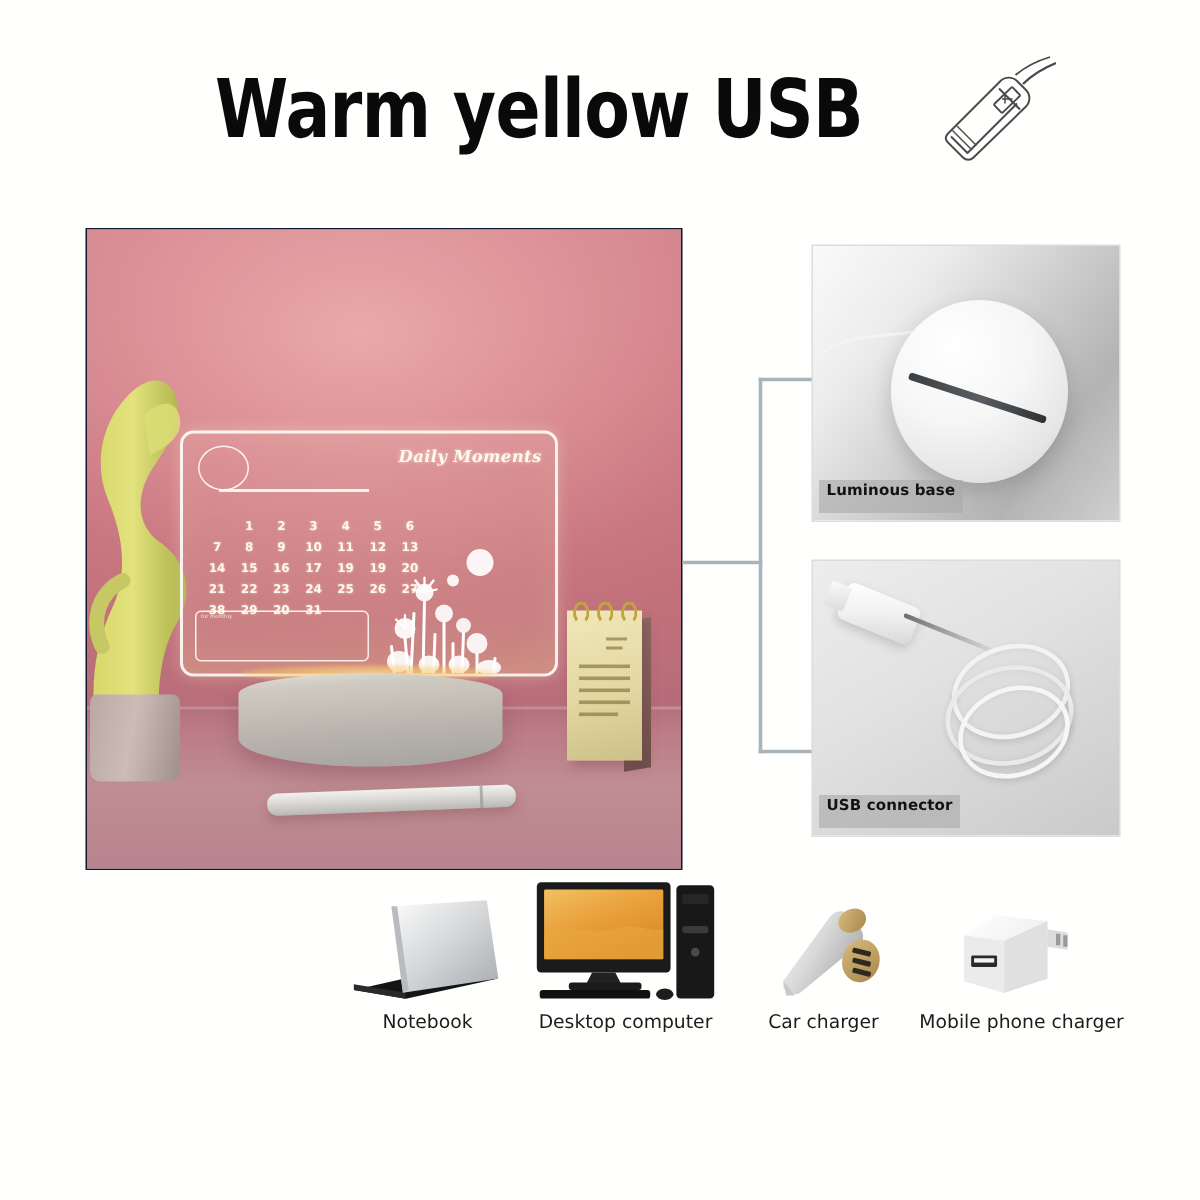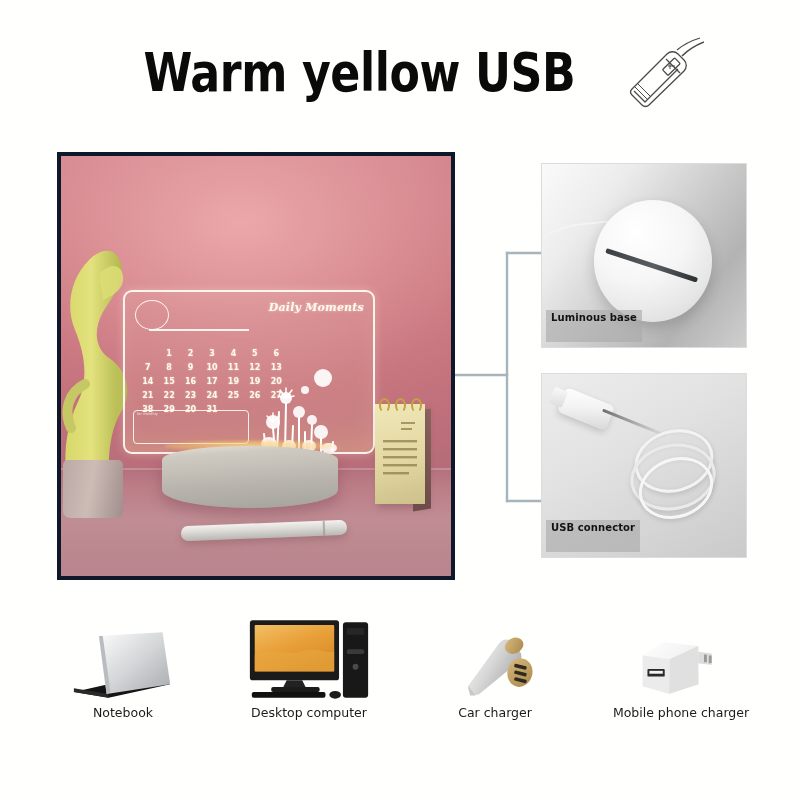--- a/index.html
+++ b/index.html
@@ -37,21 +37,21 @@
     white-space: nowrap;
     line-height: 1;
   }
   .usb-glyph { width: 86px; height: 72px; flex: none; margin-left: -12px; }
 
   
   .hero {
     position: absolute;
     left: 57px; top: 152px;
     width: 398px; height: 428px;
-    border: 4px solid #0f172a;
+    border: 1px solid #0f172a;
     overflow: hidden;
   }
   .hero-bg {
     position: absolute; inset: 0;
     background:
       radial-gradient(150% 90% at 46% 16%, rgba(236,170,172,0.95) 0%, rgba(206,122,132,0.55) 46%, rgba(176,96,110,0.25) 75%, rgba(160,86,100,0) 100%),
       linear-gradient(178deg, #d58b93 0%, #c9787f 34%, #bd6f79 58%, #b4707c 78%, #ab6e79 100%);
   }
   
   .hero-desk {
@@ -193,21 +193,21 @@
   .panel-bg-base {
     position: absolute; inset: 0;
     background: linear-gradient(128deg, #fafafa 0%, #ececec 26%, #c9c9c9 56%, #b3b3b3 76%, #cfcfcf 100%);
   }
   .panel-bg-usb {
     position: absolute; inset: 0;
     background: linear-gradient(150deg, #ededed 0%, #e2e2e2 40%, #d6d6d6 70%, #cacaca 100%);
   }
   .panel-label {
     position: absolute; left: 4px; bottom: 5px;
-    padding: 2px 5px 19px 5px;
+    padding: 2px 5px 9px 5px;
     background: rgba(170,170,170,0.62);
     color: #121212;
     font-family: "DejaVu Sans", sans-serif;
     font-size: 10px; font-weight: 700;
     letter-spacing: 0.1px;
     white-space: nowrap;
   }
 
   
   .base-disc {
@@ -262,25 +262,25 @@
   .coil.c1 { left: 92px; top: 56px; width: 80px; height: 62px; transform: rotate(-16deg); }
   .coil.c2 { left: 88px; top: 70px; width: 86px; height: 66px; transform: rotate(-12deg); border-color: #eaeaea; }
   .coil.c3 { left: 96px; top: 84px; width: 76px; height: 60px; transform: rotate(-20deg); border-color: #f6f6f6; }
 
   
   .bracket { position: absolute; left: 455px; top: 163px; width: 90px; height: 420px; }
 
   
   .devices {
     position: absolute;
-    left: 57px; top: 600px;
+    left: 57px; top: 568px;
     width: 690px; height: 120px;
     display: flex;
     align-items: flex-end;
-    justify-content: space-between;
+    justify-content: flex-end;
   }
   .device { width: 132px; display: flex; flex-direction: column; align-items: center; }
   .device-art { height: 88px; display: flex; align-items: flex-end; justify-content: center; }
   .device-label {
     margin-top: 5px;
     font-family: "DejaVu Sans", sans-serif;
     font-size: 12.5px;
     color: #1b1b1b;
     white-space: nowrap;
     text-align: center;

